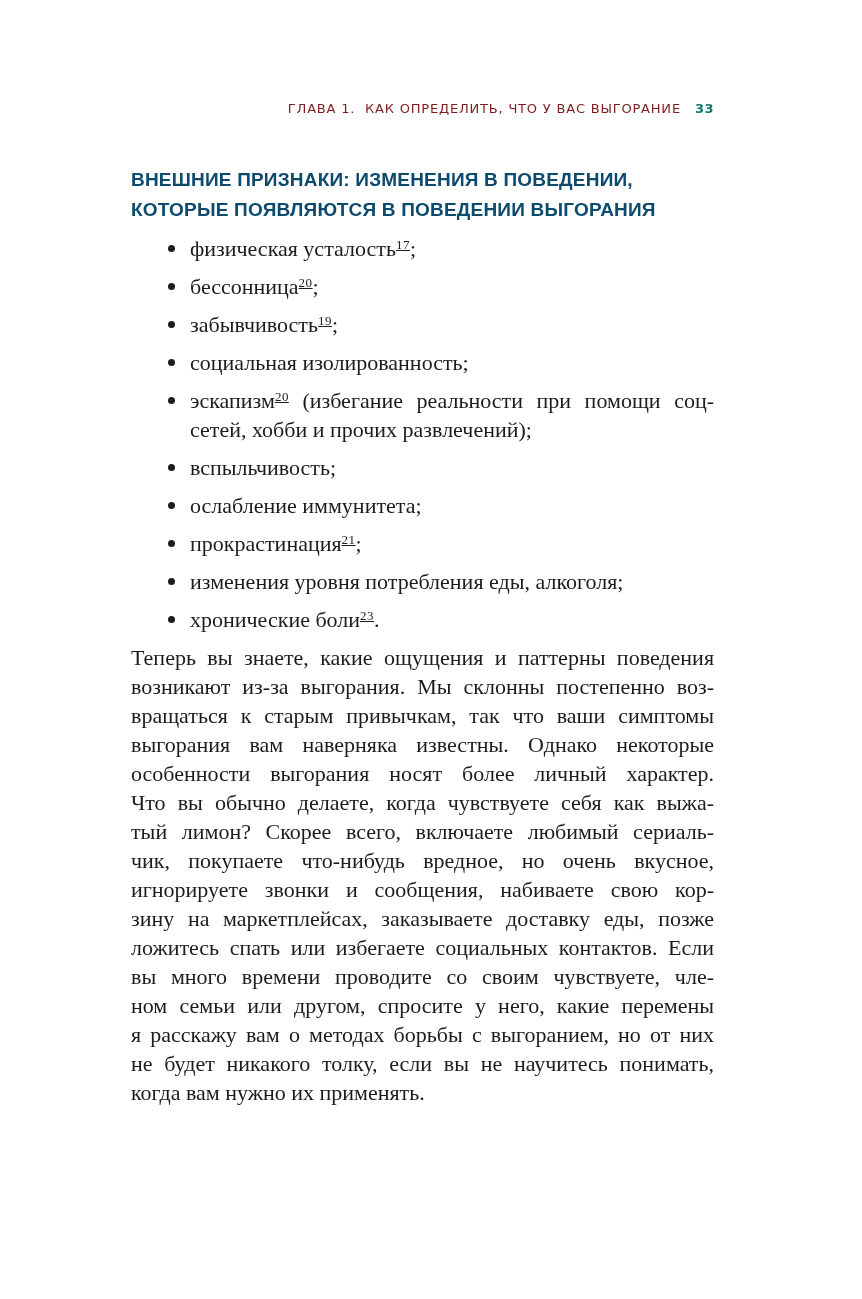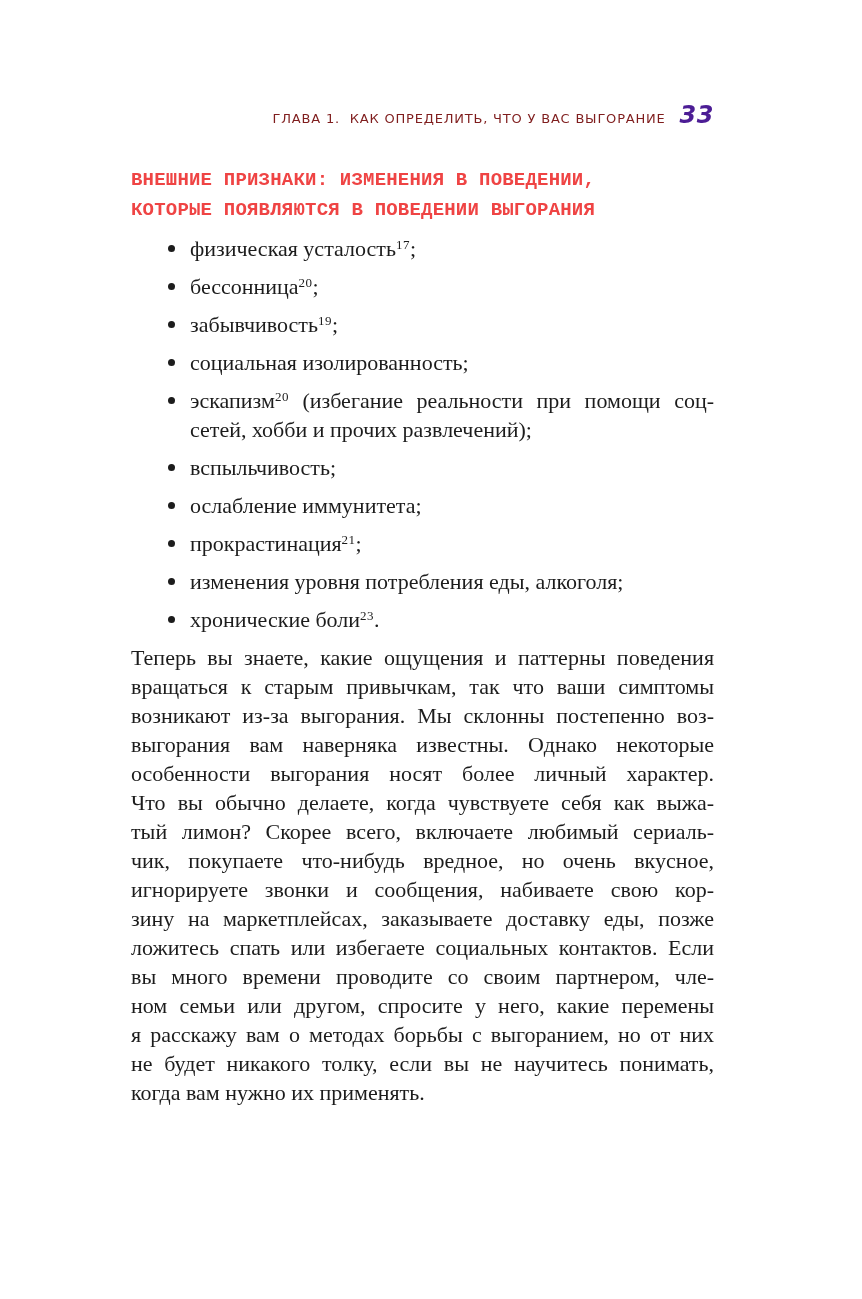--- a/index.html
+++ b/index.html
@@ -26,34 +26,33 @@
     gap: 14px;
     height: 21px;
     font-family: "DejaVu Sans", sans-serif;
   }
   .rh-text {
     font-size: 13px;
     letter-spacing: 0.8px;
     color: #7f1d1d;
   }
   .rh-num {
-    font-size: 24px;
+    font-size: 13px;
     font-weight: bold;
-    color: #4c1d95;
+    color: #0f766e;
     letter-spacing: 0.5px;
-    font-style: italic;
   }
   
   .heading {
     margin: 43px 0 0 0;
-    font-family: Liberation Mono, monospace;
+    font-family: Liberation Sans, sans-serif;
     font-size: 19px;
     line-height: 30px;
     font-weight: bold;
-    color: #ef4444;
+    color: #0c4a6e;
     letter-spacing: 0.2px;
   }
   .h-line { display: block; }
   
   .symptoms {
     list-style: none;
     margin: 9px 0 0 0;
     padding: 0;
   }
   .symptoms li {
@@ -71,20 +70,21 @@
     width: 7px;
     height: 7px;
     border-radius: 50%;
     background: #1c1c1c;
   }
   .fn-sup {
     font-size: 13px;
     line-height: 0;
     vertical-align: 7px;
     letter-spacing: 0.5px;
+    text-decoration: underline;
   }
   
   .para { }
   .pline {
     font-size: 22px;
     line-height: 29px;
     text-align: justify;
     text-align-last: justify;
   }
   .pline.last { text-align-last: left; }
@@ -112,30 +112,30 @@
     <li><span class="bullet"></span><span>эскапизм</span><sup class="fn-sup">20</sup><span> (избегание реальности при помощи соц­сетей, хобби и прочих развлечений);</span></li>
     <li><span class="bullet"></span><span>вспыльчивость;</span><sup class="fn-sup"></sup><span></span></li>
     <li><span class="bullet"></span><span>ослабление иммунитета;</span><sup class="fn-sup"></sup><span></span></li>
     <li><span class="bullet"></span><span>прокрастинация</span><sup class="fn-sup">21</sup><span>;</span></li>
     <li><span class="bullet"></span><span>изменения уровня потребления еды, алкоголя;</span><sup class="fn-sup"></sup><span></span></li>
     <li><span class="bullet"></span><span>хронические боли</span><sup class="fn-sup">23</sup><span>.</span></li>
   </ul>
 
   <div class="para">
     <div class="pline">Теперь вы знаете, какие ощущения и паттерны поведения</div>
+    <div class="pline">возникают из-за выгорания. Мы склонны постепенно воз-</div>
     <div class="pline">вращаться к старым привычкам, так что ваши симптомы</div>
-    <div class="pline">возникают из-за выгорания. Мы склонны постепенно воз-</div>
     <div class="pline">выгорания вам наверняка известны. Однако некоторые</div>
     <div class="pline">особенности выгорания носят более личный характер.</div>
     <div class="pline">Что вы обычно делаете, когда чувствуете себя как выжа-</div>
     <div class="pline">тый лимон? Скорее всего, включаете любимый сериаль-</div>
     <div class="pline">чик, покупаете что-нибудь вредное, но очень вкусное,</div>
     <div class="pline">игнорируете звонки и сообщения, набиваете свою кор-</div>
     <div class="pline">зину на маркетплейсах, заказываете доставку еды, позже</div>
     <div class="pline">ложитесь спать или избегаете социальных контактов. Если</div>
-    <div class="pline">вы много времени проводите со своим партнером, чле-</div>
+    <div class="pline">вы много времени проводите со своим чувствуете, чле-</div>
     <div class="pline">ном семьи или другом, спросите у него, какие перемены</div>
     <div class="pline">я расскажу вам о методах борьбы с выгоранием, но от них</div>
     <div class="pline">не будет никакого толку, если вы не научитесь понимать,</div>
     <div class="pline last">когда вам нужно их применять.</div>
   </div>
 
 </div>
 
 </body></html>

